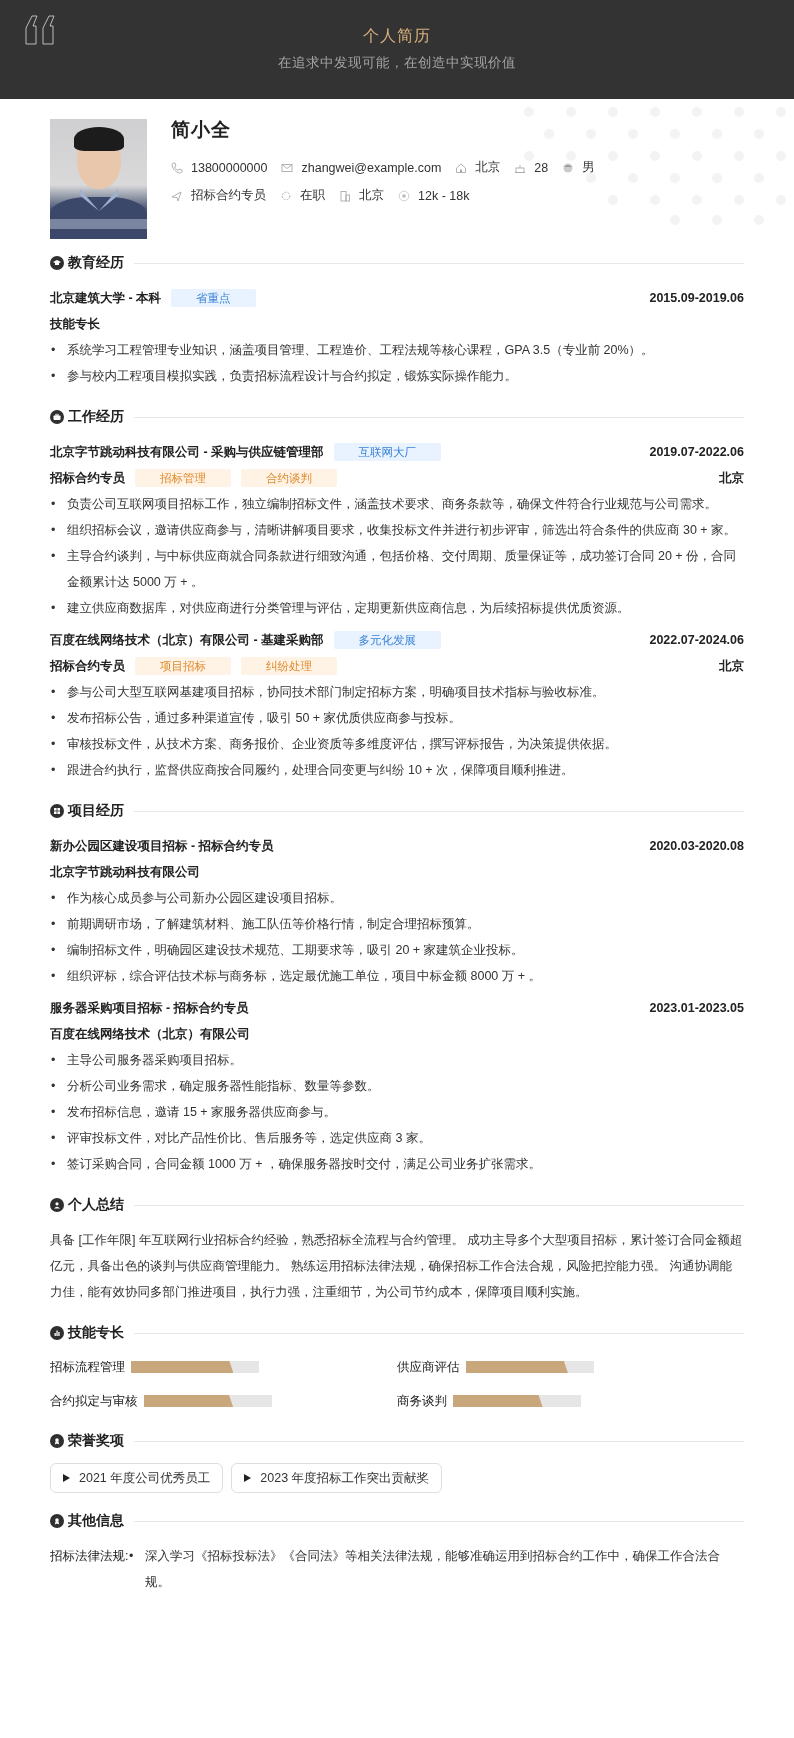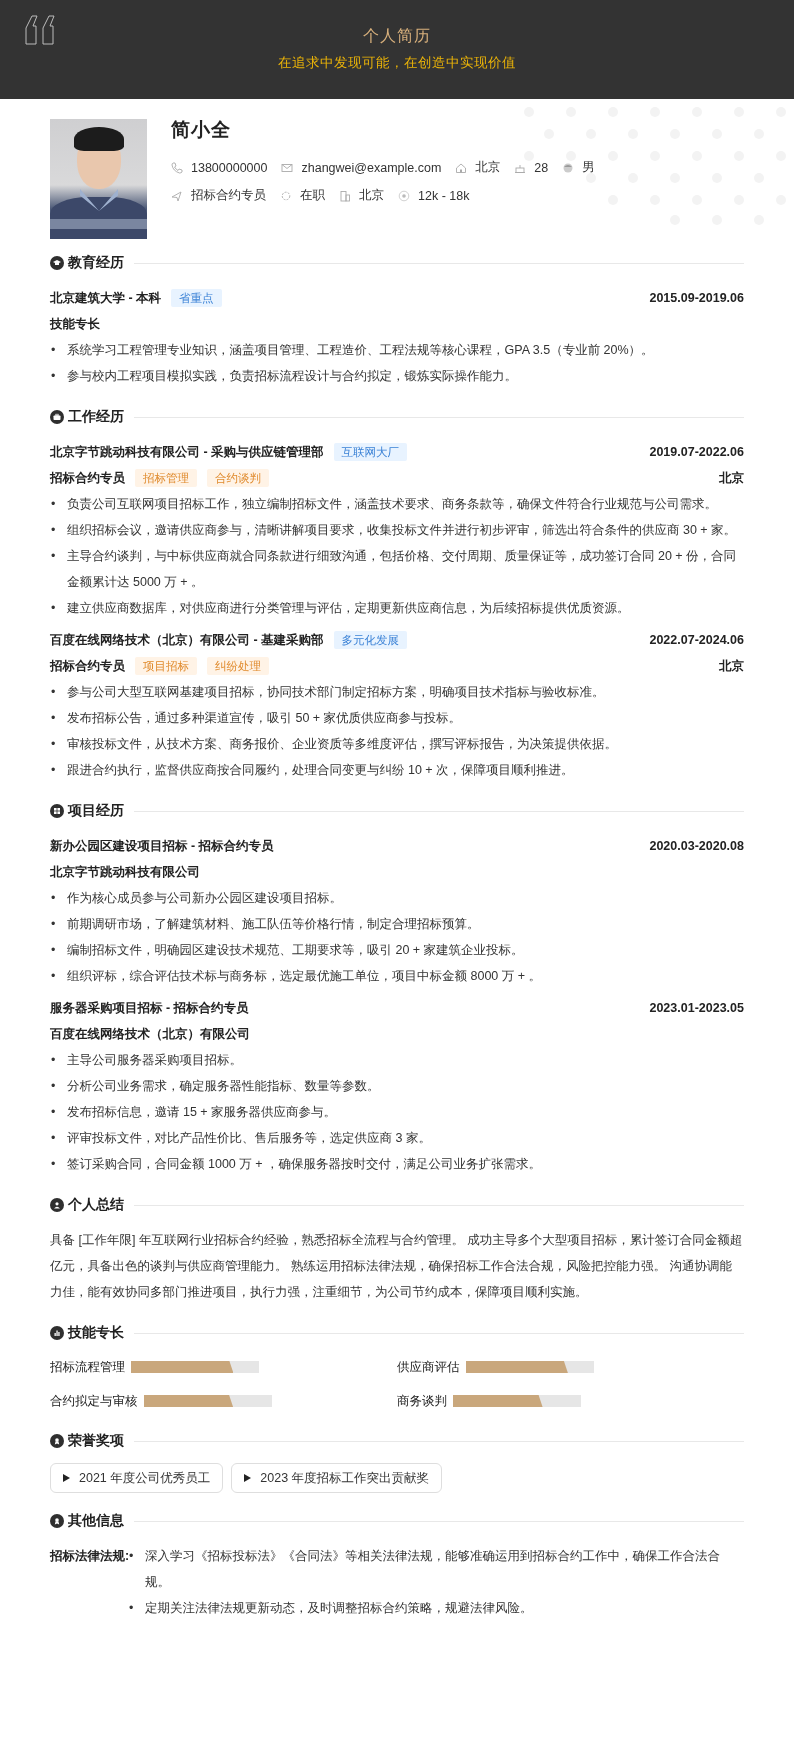--- a/index.html
+++ b/index.html
@@ -1,21 +1,21 @@
 <!DOCTYPE html>
 <html><head>
 <meta charset="utf-8">
 <style>
   * { box-sizing: border-box; margin: 0; padding: 0; }
   html, body { width: 794px; background: #ffffff; }
   body { font-family: "Liberation Sans", "DejaVu Sans", sans-serif; color: #222; font-size: 12.5px; }
   .header { position: relative; height: 99px; background: #333333; text-align: center; }
   .header .quote { position: absolute; left: 20px; top: 12px; width: 40px; height: 34px; }
   .header .title { position: absolute; top: 26px; left: 0; right: 0; color: #d8b07c; font-size: 16px; letter-spacing: 1px; }
-  .header .subtitle { position: absolute; top: 54px; left: 0; right: 0; color: #eab308; font-size: 13.5px; letter-spacing: 0.5px; }
+  .header .subtitle { position: absolute; top: 54px; left: 0; right: 0; color: #a3a3a3; font-size: 13.5px; letter-spacing: 0.5px; }
 
   .dots { position: absolute; top: 99px; right: 0; width: 290px; height: 130px; overflow: hidden; }
   .dots span { position: absolute; width: 10px; height: 10px; border-radius: 50%; background: #f3f3f3; }
 
   .page { position: relative; padding: 0 50px 20px 50px; }
   .profile { position: relative; height: 150px; }
   .photo { position: absolute; left: 0; top: 20px; width: 97px; height: 120px; background: linear-gradient(180deg,#cfcfd1 0%,#d9d9da 55%,#4b5876 75%,#7f8ba2 100%); overflow: hidden; }
   .photo .head { position: absolute; left: 27px; top: 14px; width: 44px; height: 56px; border-radius: 45% 45% 48% 48%; background: #e9c7ad; }
   .photo .hair { position: absolute; left: 24px; top: 8px; width: 50px; height: 24px; border-radius: 50% 50% 20% 20%; background: #1c1c1c; }
   .photo .collar { position: absolute; left: 30px; top: 70px; width: 38px; height: 22px; background: #9fb1cf; clip-path: polygon(0 0,50% 100%,100% 0,100% 30%,50% 100%,0 30%); }
@@ -31,21 +31,21 @@
   .section { margin-top: 16px; }
   .sec-head { display: flex; align-items: center; height: 24px; margin-bottom: 10px; }
   .sec-icon { width: 14px; height: 14px; border-radius: 50%; background: #2f2f2f; display: flex; align-items: center; justify-content: center; margin-right: 4px; }
   .sec-icon svg { width: 8px; height: 8px; }
   .sec-title { font-size: 14px; font-weight: bold; color: #222; margin-right: 10px; white-space: nowrap; }
   .sec-line { flex: 1; height: 1px; background: #e8e8e8; }
 
   .entry-row { display: flex; justify-content: space-between; align-items: center; height: 26px; gap: 17px; }
   .entry-left { display: flex; align-items: center; font-weight: bold; font-size: 12.5px; color: #222; }
   .entry-right { font-weight: bold; font-size: 12.5px; color: #222; }
-  .tag { display: inline-block; margin-left: 10px; padding: 1px 8px; font-size: 11.5px; font-weight: normal; border-radius: 2px; line-height: 16px; }
+  .tag { display: inline-block; margin-left: 10px; padding: 1px 25px; font-size: 11.5px; font-weight: normal; border-radius: 2px; line-height: 16px; }
   .tag.blue { background: #e8f3ff; color: #3b82d6; }
   .tag.orange { background: #fff3e6; color: #e08a2c; }
   .sub-title { font-weight: bold; font-size: 12.5px; height: 26px; line-height: 26px; color: #222; }
   ul.bullets { list-style: none; }
   ul.bullets li { position: relative; padding-left: 17px; line-height: 26px; font-size: 12.5px; color: #333; }
   ul.bullets li::before { content: "•"; position: absolute; left: 1px; top: 0; color: #333; }
   .entry { margin-bottom: 4px; }
 
   .summary { font-size: 12.5px; line-height: 26px; color: #333; }
 
@@ -53,21 +53,21 @@
   .skill { display: flex; align-items: center; height: 24px; }
   .skill-label { font-size: 12.5px; color: #222; margin-right: 6px; white-space: nowrap; }
   .skill-bar { position: relative; width: 128px; height: 12px; background: #e6e6e6; }
   .skill-fill { position: absolute; left: 0; top: 0; height: 12px; background: #c9a77c; clip-path: polygon(0 0, calc(100% - 4px) 0, 100% 100%, 0 100%); }
 
   .awards { display: flex; gap: 8px; margin-top: 10px; }
   .award { display: flex; align-items: center; height: 30px; padding: 0 12px; border: 1px solid #dedede; border-radius: 6px; font-size: 12.5px; color: #333; background: #fff; }
   .award .tri { width: 0; height: 0; border-left: 7px solid #222; border-top: 4.5px solid transparent; border-bottom: 4.5px solid transparent; margin-right: 9px; }
 
   .other-row { display: flex; }
-  .other-label { font-weight: bold; font-size: 12.5px; line-height: 26px; width: 78px; white-space: nowrap; color: #222; }
+  .other-label { font-weight: normal; font-size: 12.5px; line-height: 26px; width: 78px; white-space: nowrap; color: #222; }
   .other-row ul.bullets { flex: 1; }
 </style>
 </head>
 <body>
 
 <div class="header">
   <svg class="quote" viewBox="0 0 40 34">
     <path d="M6 32 L6 16 L12 4 L17 4 L13 14 L16 14 L16 32 Z M23 32 L23 16 L29 4 L34 4 L30 14 L33 14 L33 32 Z" fill="none" stroke="#bdbdbd" stroke-width="1"></path>
   </svg>
   <div class="title">个人简历</div>
@@ -406,17 +406,16 @@
             <path d="M2.6 4.2 L1.8 7.4 L4 6.4 L6.2 7.4 L5.4 4.2 Z" fill="#fff"></path>
           </svg>
         </div>
       <div class="sec-title">其他信息</div>
       <div class="sec-line"></div>
     </div>
     <div class="other-row">
       <div class="other-label">招标法律法规:</div>
       <ul class="bullets">
         <li>深入学习《招标投标法》《合同法》等相关法律法规，能够准确运用到招标合约工作中，确保工作合法合规。</li>
-        <li>定期关注法律法规更新动态，及时调整招标合约策略，规避法律风险。</li>
       </ul>
     </div>
   </div>
 </div>
 
 </body></html>

